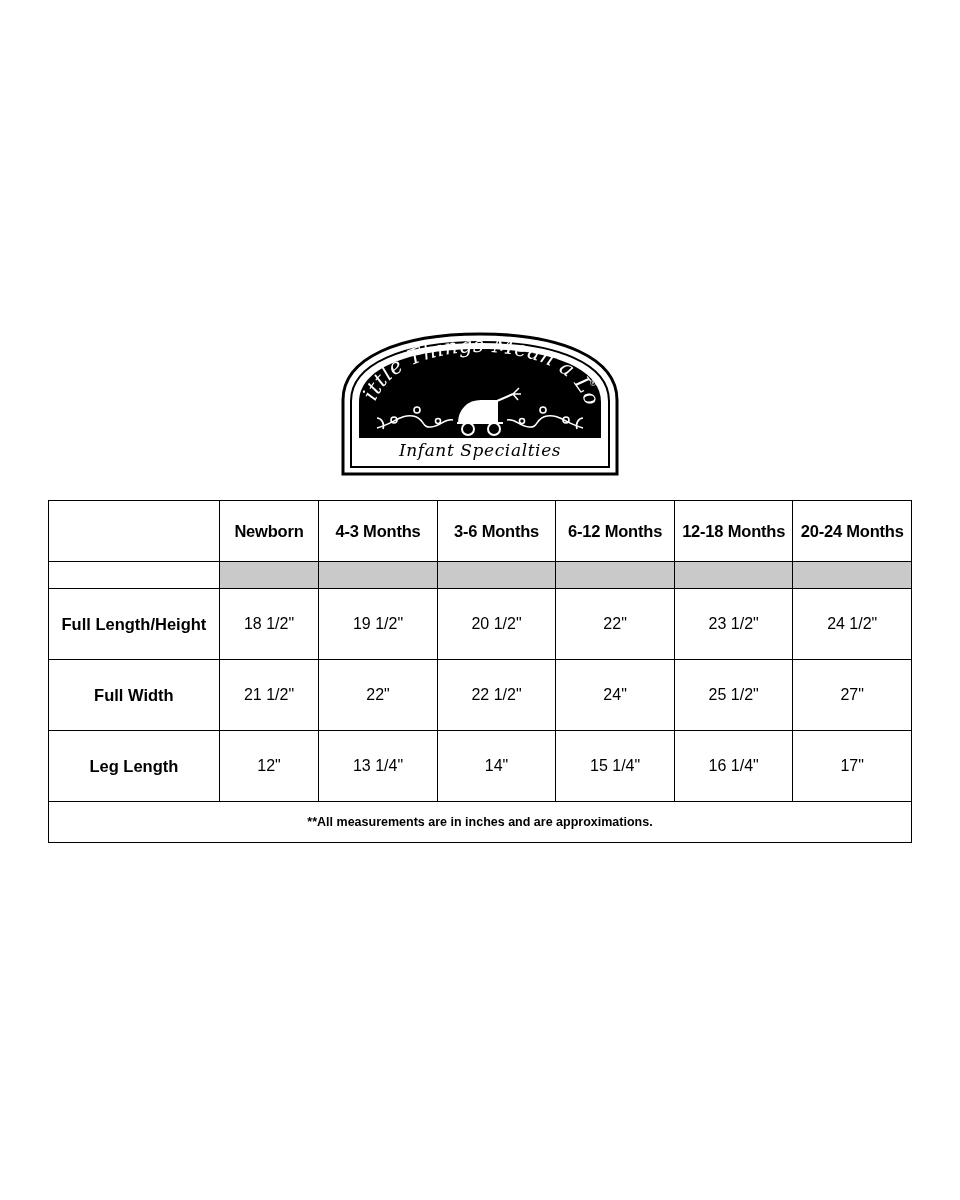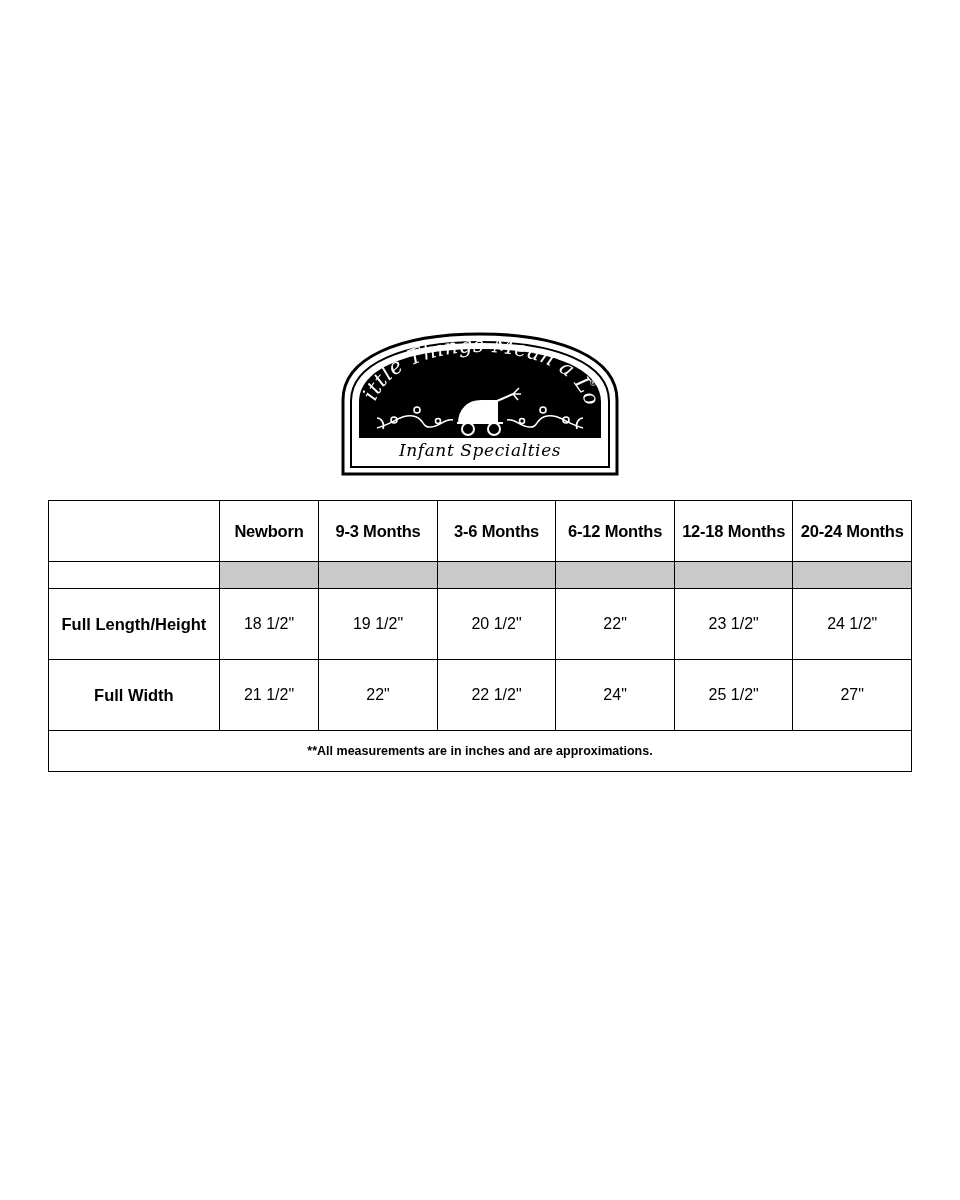--- a/index.html
+++ b/index.html
@@ -168,21 +168,21 @@
         <col class="c-size-wide">
         <col class="c-size-wide">
         <col class="c-size-wide">
         <col class="c-size-wide">
         <col class="c-size-wide">
       </colgroup>
       <thead>
         <tr class="header-row">
           <th class="blank-head"></th>
           <th>Newborn</th>
-          <th>9-3 Months</th>
+          <th>4-3 Months</th>
           <th>3-6 Months</th>
           <th>6-12 Months</th>
           <th>12-18 Months</th>
           <th>20-24 Months</th>
         </tr>
       </thead>
       <tbody>
         <tr class="spacer-row">
           <td class="spacer-blank"></td>
           <td></td>
@@ -207,20 +207,29 @@
           <td class="row-label">Full Width</td>
           <td>21 1/2"</td>
           <td>22"</td>
           <td>22 1/2"</td>
           <td>24"</td>
           <td>25 1/2"</td>
           <td>27"</td>
         </tr>
 
 
+        <tr class="data-row">
+          <td class="row-label">Leg Length</td>
+          <td>12"</td>
+          <td>13 1/4"</td>
+          <td>14"</td>
+          <td>15 1/4"</td>
+          <td>16 1/4"</td>
+          <td>17"</td>
+        </tr>
 
         <tr class="note-row">
           <td colspan="7">**All measurements are in inches and are approximations.</td>
         </tr>
       </tbody>
     </table>
   </div>
 
 </div>
 

